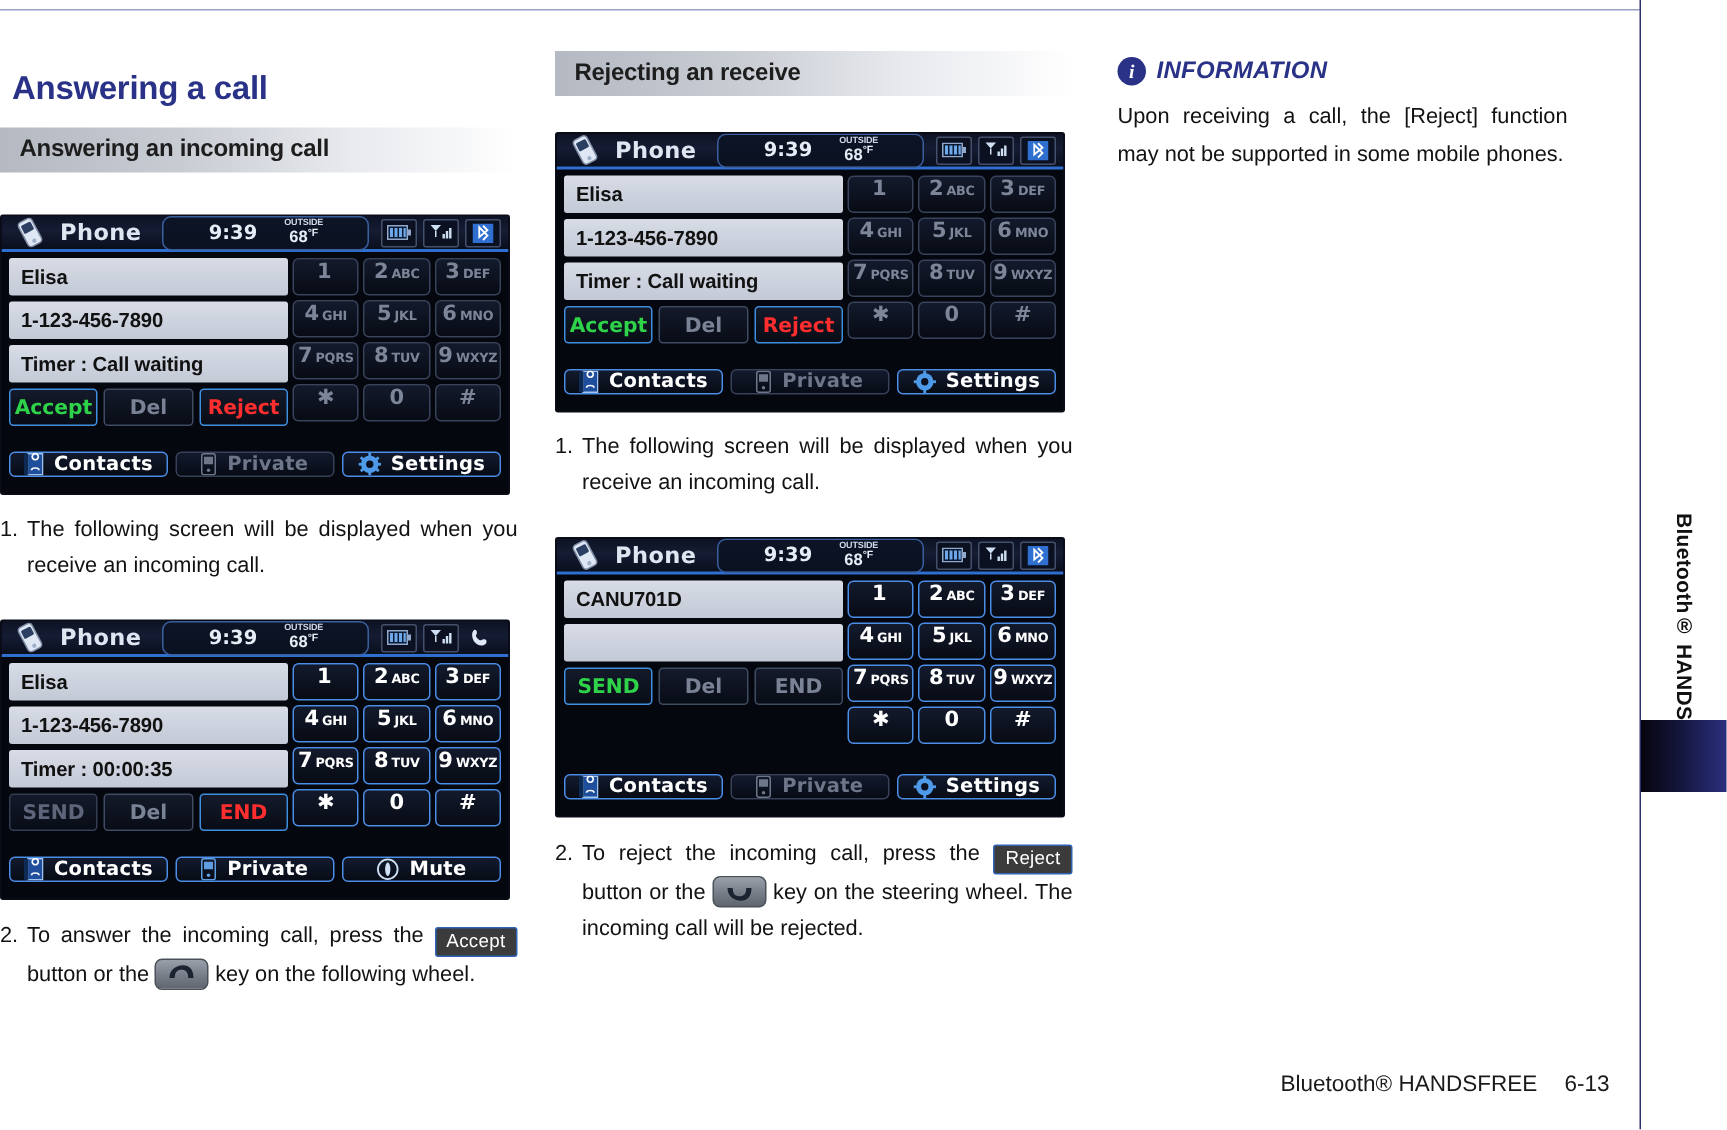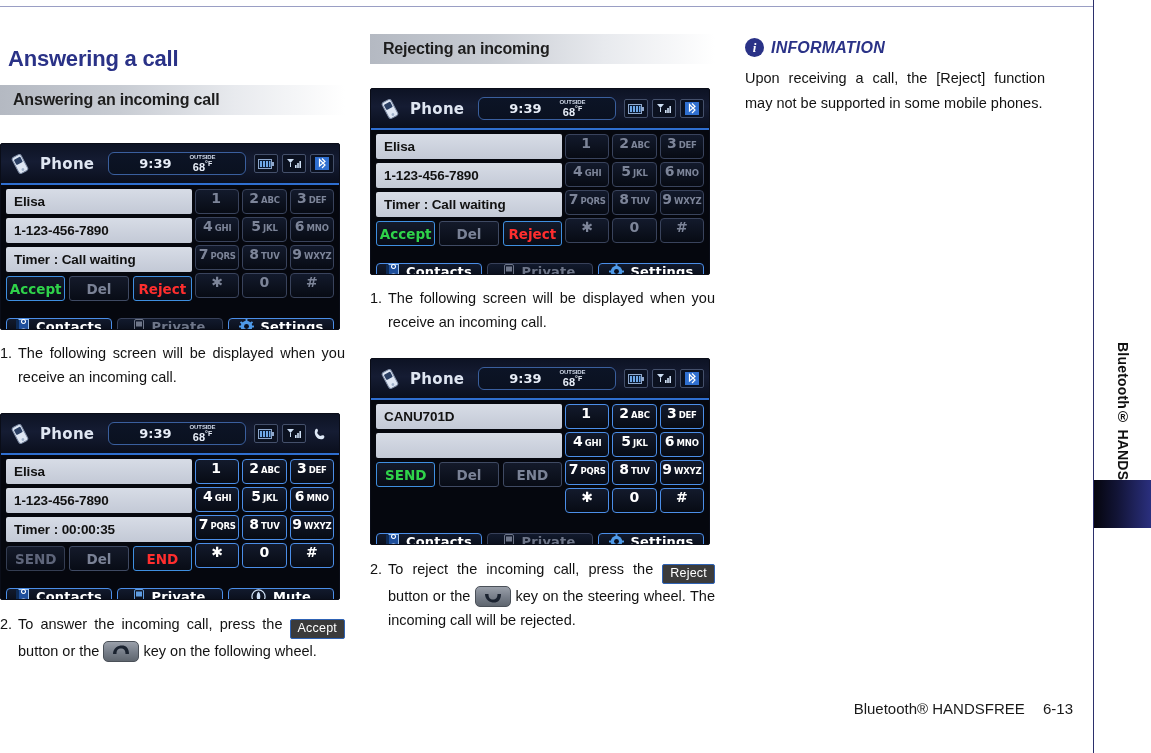--- a/index.html
+++ b/index.html
@@ -66,21 +66,21 @@
   .info-title{font-size:16px;font-weight:700;font-style:italic;color:#2a3287;letter-spacing:.2px;}
   .info-body{position:absolute;left:0;top:66px;width:300px;font-size:14.5px;line-height:25px;color:#121212;}
 
   
   .screen{
     position:absolute;left:0;width:340px;height:187px;
     background:#05070e;border:1px solid #0a0d18;box-sizing:border-box;
     border-radius:2px;overflow:hidden;
   }
   .scr-top{
-    height:41px;width:100%;box-sizing:border-box;
+    height:24px;width:100%;box-sizing:border-box;
     background:linear-gradient(180deg,#0d1324 0%,#151c33 45%,#0a0f1d 100%);
     border-bottom:2px solid #2f6fd0;
     display:flex;align-items:center;padding:4px 7px;gap:8px;
   }
   .scr-phone-ico{width:24px;height:20px;flex:0 0 auto;}
   .scr-name{font-size:15px;font-weight:700;color:#dfe6f2;letter-spacing:.3px;
             font-family:"DejaVu Sans",sans-serif;}
   .scr-infobox{
     margin-left:6px;height:21px;min-width:120px;border:1px solid #3a5f9e;border-radius:6px;
     background:linear-gradient(180deg,#0c1426 0%,#0a1120 100%);
@@ -140,21 +140,21 @@
     display:flex;align-items:center;justify-content:center;gap:7px;
     background:linear-gradient(180deg,#121a2d 0%,#070b15 100%);
   }
   .bbtn.on{border:1px solid #4b8ee8;}
   .bbtn.off{border:1px solid #38415a;}
   .bbtn span{font-size:13px;font-weight:700;letter-spacing:.2px;
              font-family:"DejaVu Sans",sans-serif;}
   .bbtn.on span{color:#ffffff;}
   .bbtn.off span{color:#6e7689;}
 
-  .footer{position:absolute;right:58px;bottom:36px;font-size:15px;color:#1a1a1a;
+  .footer{position:absolute;right:58px;bottom:22px;font-size:15px;color:#1a1a1a;
           padding-right:20px;}
   .footer .pg{margin-left:14px;}
 </style>
 </head>
 <body>
 
 <div class="top-rule"></div>
 
 <div class="page">
 
@@ -464,21 +464,21 @@
       <span class="body just">
         <span>To answer the incoming call, press the </span><span class="badge">Accept</span><span> button or the </span><span class="swkey"><svg width="22" height="13" viewBox="0 0 22 13">
               <path d="M3 9 C3 3 8 0.5 12 0.5 C16 0.5 19 3 19 9 L15.5 9 C15.5 5 13.8 3.5 11 3.5 C8.2 3.5 6.5 5 6.5 9 Z" fill="#1b2330"></path>
             </svg></span><span> key on the following wheel.</span>
       </span>
     </div>
   </div>
 
   <div class="col col-2">
     <div class="sec-head" style="top:34px;">
-      <span>Rejecting an incoming</span>
+      <span>Rejecting an receive</span>
     </div>
 
     <div class="screen" style="top:88px;">
       <div class="scr-top">
         <span class="scr-phone-ico">
           <svg width="24" height="20" viewBox="0 0 24 20">
               <g transform="rotate(-28 12 10)">
                 <rect x="7" y="1" width="10" height="18" rx="2.5" fill="#dfe7f4" stroke="#7f8da6"></rect>
                 <rect x="8.4" y="3.4" width="7.2" height="6" rx="1" fill="#2b3f63"></rect>
                 <circle cx="12" cy="16.2" r="1.4" fill="#9fb0c9"></circle>

